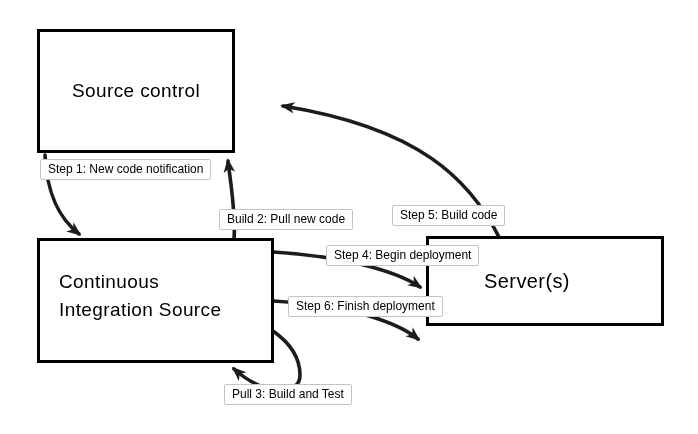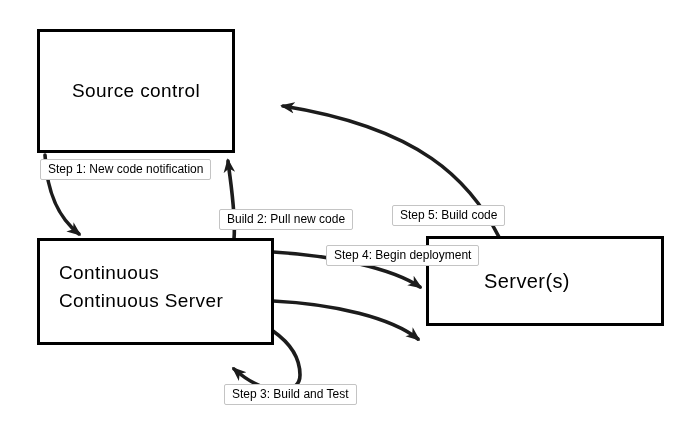--- a/index.html
+++ b/index.html
@@ -38,21 +38,21 @@
   #node-source {
     left: 37px;
     top: 29px;
     width: 198px;
     height: 124px;
   }
   #node-ci {
     left: 37px;
     top: 238px;
     width: 237px;
-    height: 107px;
+    height: 125px;
     align-items: flex-start;
     padding-left: 19px;
   }
   #node-ci .node-text-block {
     margin-top: -9px;
     line-height: 28px;
   }
   #node-ci .line { display: block; }
   #node-servers {
     left: 426px;
@@ -106,27 +106,28 @@
     <path class="arrow-path" d="M 273 301 C 335 304 392 318 418 339" marker-end="url(#ah)"></path>
   </svg>
 
   <div class="node" id="node-source">
     <span>Source control</span>
   </div>
 
   <div class="node" id="node-ci">
     <span class="node-text-block">
       <span class="line">Continuous</span>
-      <span class="line">Continuous Server</span>
+      <span class="line">Integration Source</span>
     </span>
   </div>
 
   <div class="node" id="node-servers">
     <span>Server(s)</span>
   </div>
 
   <div class="edge-label" id="lbl-step1">Step 1: New code notification</div>
   <div class="edge-label" id="lbl-step2">Build 2: Pull new code</div>
-  <div class="edge-label" id="lbl-step3">Step 3: Build and Test</div>
+  <div class="edge-label" id="lbl-step3">Pull 3: Build and Test</div>
   <div class="edge-label" id="lbl-step4">Step 4: Begin deployment</div>
   <div class="edge-label" id="lbl-step5">Step 5: Build code</div>
+  <div class="edge-label" id="lbl-step6">Step 6: Finish deployment</div>
 
 </div>
 
 </body></html>

